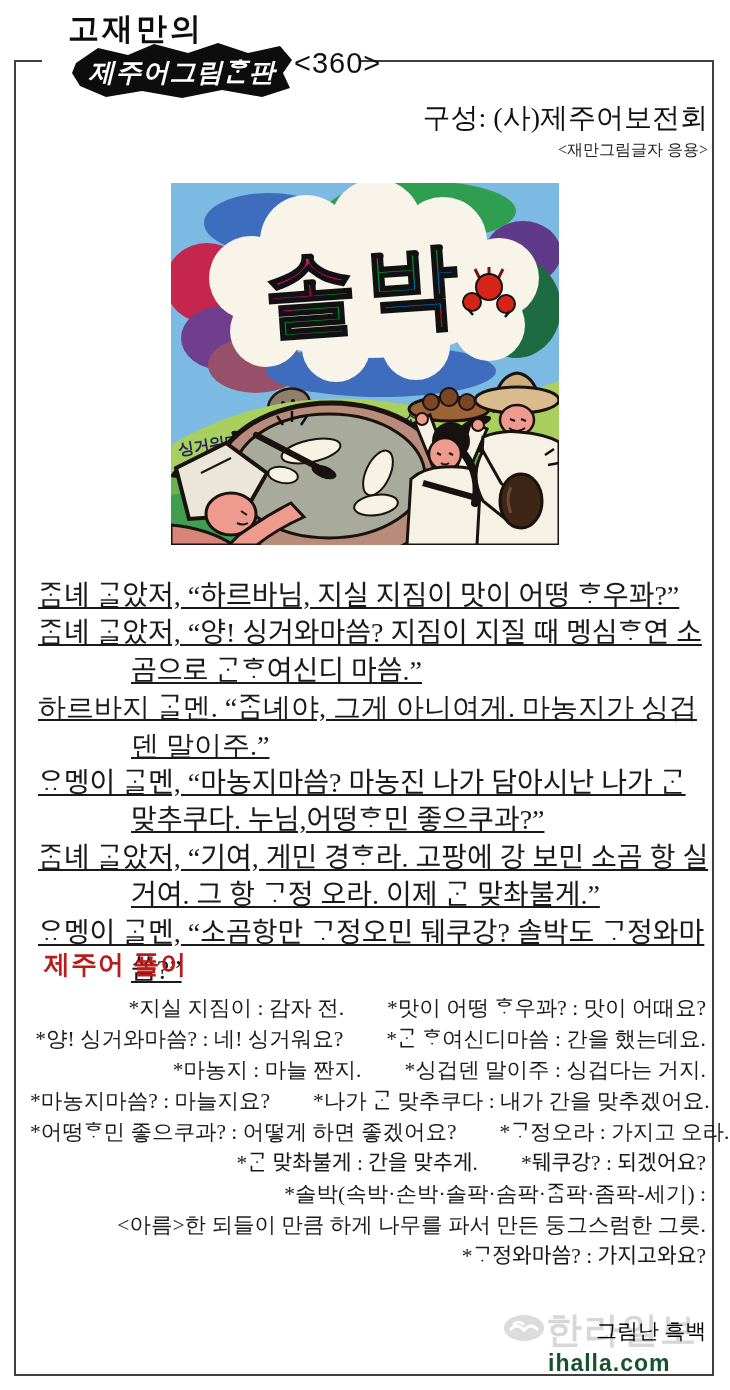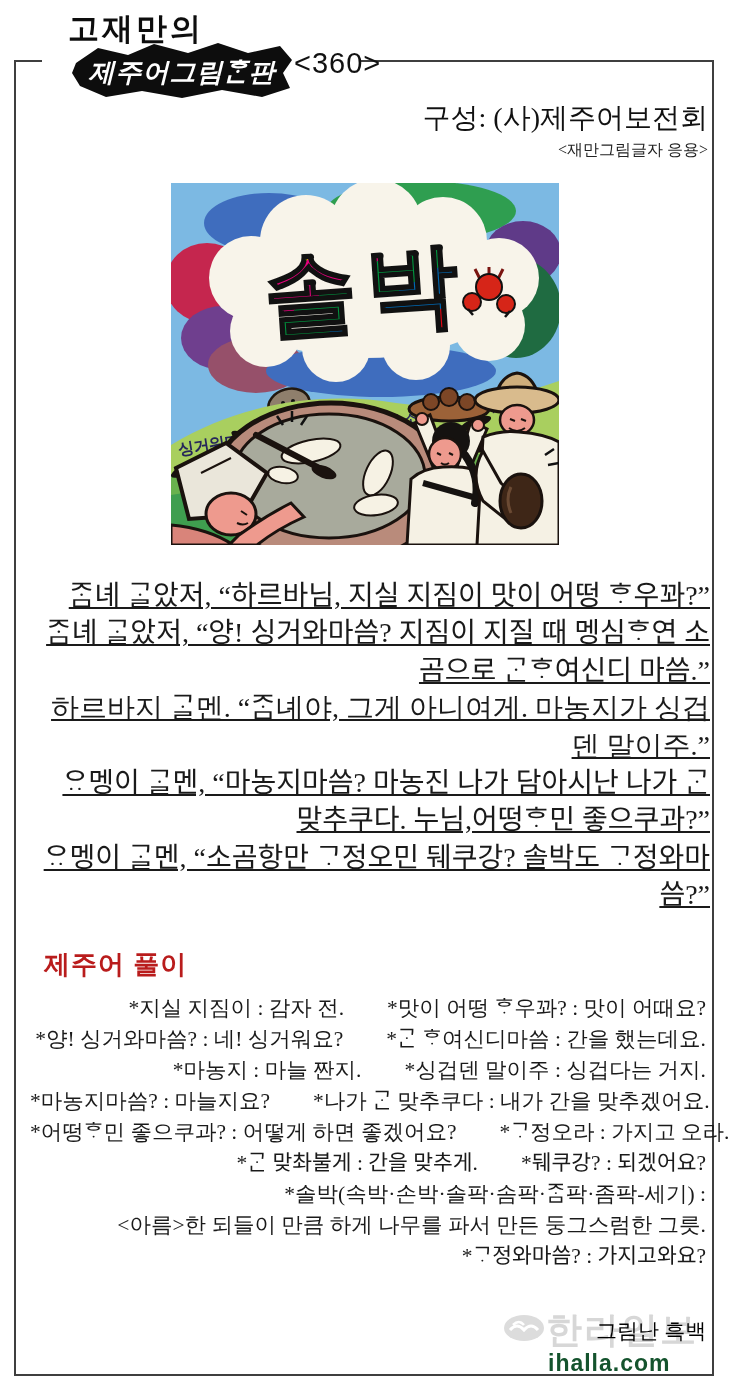--- a/index.html
+++ b/index.html
@@ -1,20 +1,20 @@
 <!DOCTYPE html>
 <html><head>
 <meta charset="utf-8">
 <style>
   html,body{margin:0;padding:0;}
   body{
     width:730px;height:1390px;position:relative;background:#ffffff;
     font-family:"Liberation Serif", serif;color:#1a1a1a;overflow:hidden;
   }
-  .abs{position:absolute;text-align:right;}
+  .abs{position:absolute;}
   
   .author{
     left:68px;top:8px;font-family:"Liberation Sans",sans-serif;
     font-weight:800;font-size:31px;letter-spacing:3px;color:#0d0d0d;
   }
   .logo-wrap{left:70px;top:41px;width:224px;height:58px;}
   .episode{
     left:294px;top:47px;font-family:"Liberation Sans",sans-serif;
     font-size:29px;letter-spacing:1px;color:#111;
   }
@@ -209,20 +209,21 @@
     <path d="M374,272 l9,-6 M377,282 l11,-2" stroke="#111" stroke-width="2.5"></path>
   </g>
 </svg>
 </div>
 
 <div class="abs dialogue">
   <p>ᄌᆞᆷ녜 ᄀᆞᆯ았저, “하르바님, 지실 지짐이 맛이 어떵 ᄒᆞ우꽈?”</p>
   <p>ᄌᆞᆷ녜 ᄀᆞᆯ았저, “양! 싱거와마씀? 지짐이 지질 때 멩심ᄒᆞ연 소곰으로 ᄀᆞᆫᄒᆞ여신디 마씀.”</p>
   <p>하르바지 ᄀᆞᆯ멘. “ᄌᆞᆷ녜야, 그게 아니여게. 마농지가 싱겁덴 말이주.”</p>
   <p>ᄋᆢ멩이 ᄀᆞᆯ멘, “마농지마씀?  마농진 나가 담아시난 나가 ᄀᆞᆫ 맞추쿠다. 누님,어떵ᄒᆞ민 좋으쿠과?”</p>
+  <p>ᄌᆞᆷ녜 ᄀᆞᆯ았저, “기여, 게민 경ᄒᆞ라. 고팡에 강 보민 소곰 항 실거여. 그 항 ᄀᆞ정 오라. 이제 ᄀᆞᆫ 맞촤불게.”</p>
   <p>ᄋᆢ멩이 ᄀᆞᆯ멘, “소곰항만 ᄀᆞ정오민 뒈쿠강? 솔박도 ᄀᆞ정와마씀?”</p>
 </div>
 
 <div class="abs gloss-heading">제주어 풀이</div>
 <div class="abs glossary">
   <div>*지실 지짐이 : 감자 전.　　*맛이 어떵 ᄒᆞ우꽈? : 맛이 어때요?</div>
   <div>*양! 싱거와마씀? : 네! 싱거워요?　　*ᄀᆞᆫ ᄒᆞ여신디마씀 : 간을 했는데요.</div>
   <div>*마농지 : 마늘 짠지.　　*싱겁덴 말이주 : 싱겁다는 거지.</div>
   <div>*마농지마씀? : 마늘지요?　　*나가 ᄀᆞᆫ 맞추쿠다 : 내가 간을 맞추겠어요.</div>
   <div>*어떵ᄒᆞ민 좋으쿠과? : 어떻게 하면 좋겠어요?　　*ᄀᆞ정오라 : 가지고 오라.</div>

